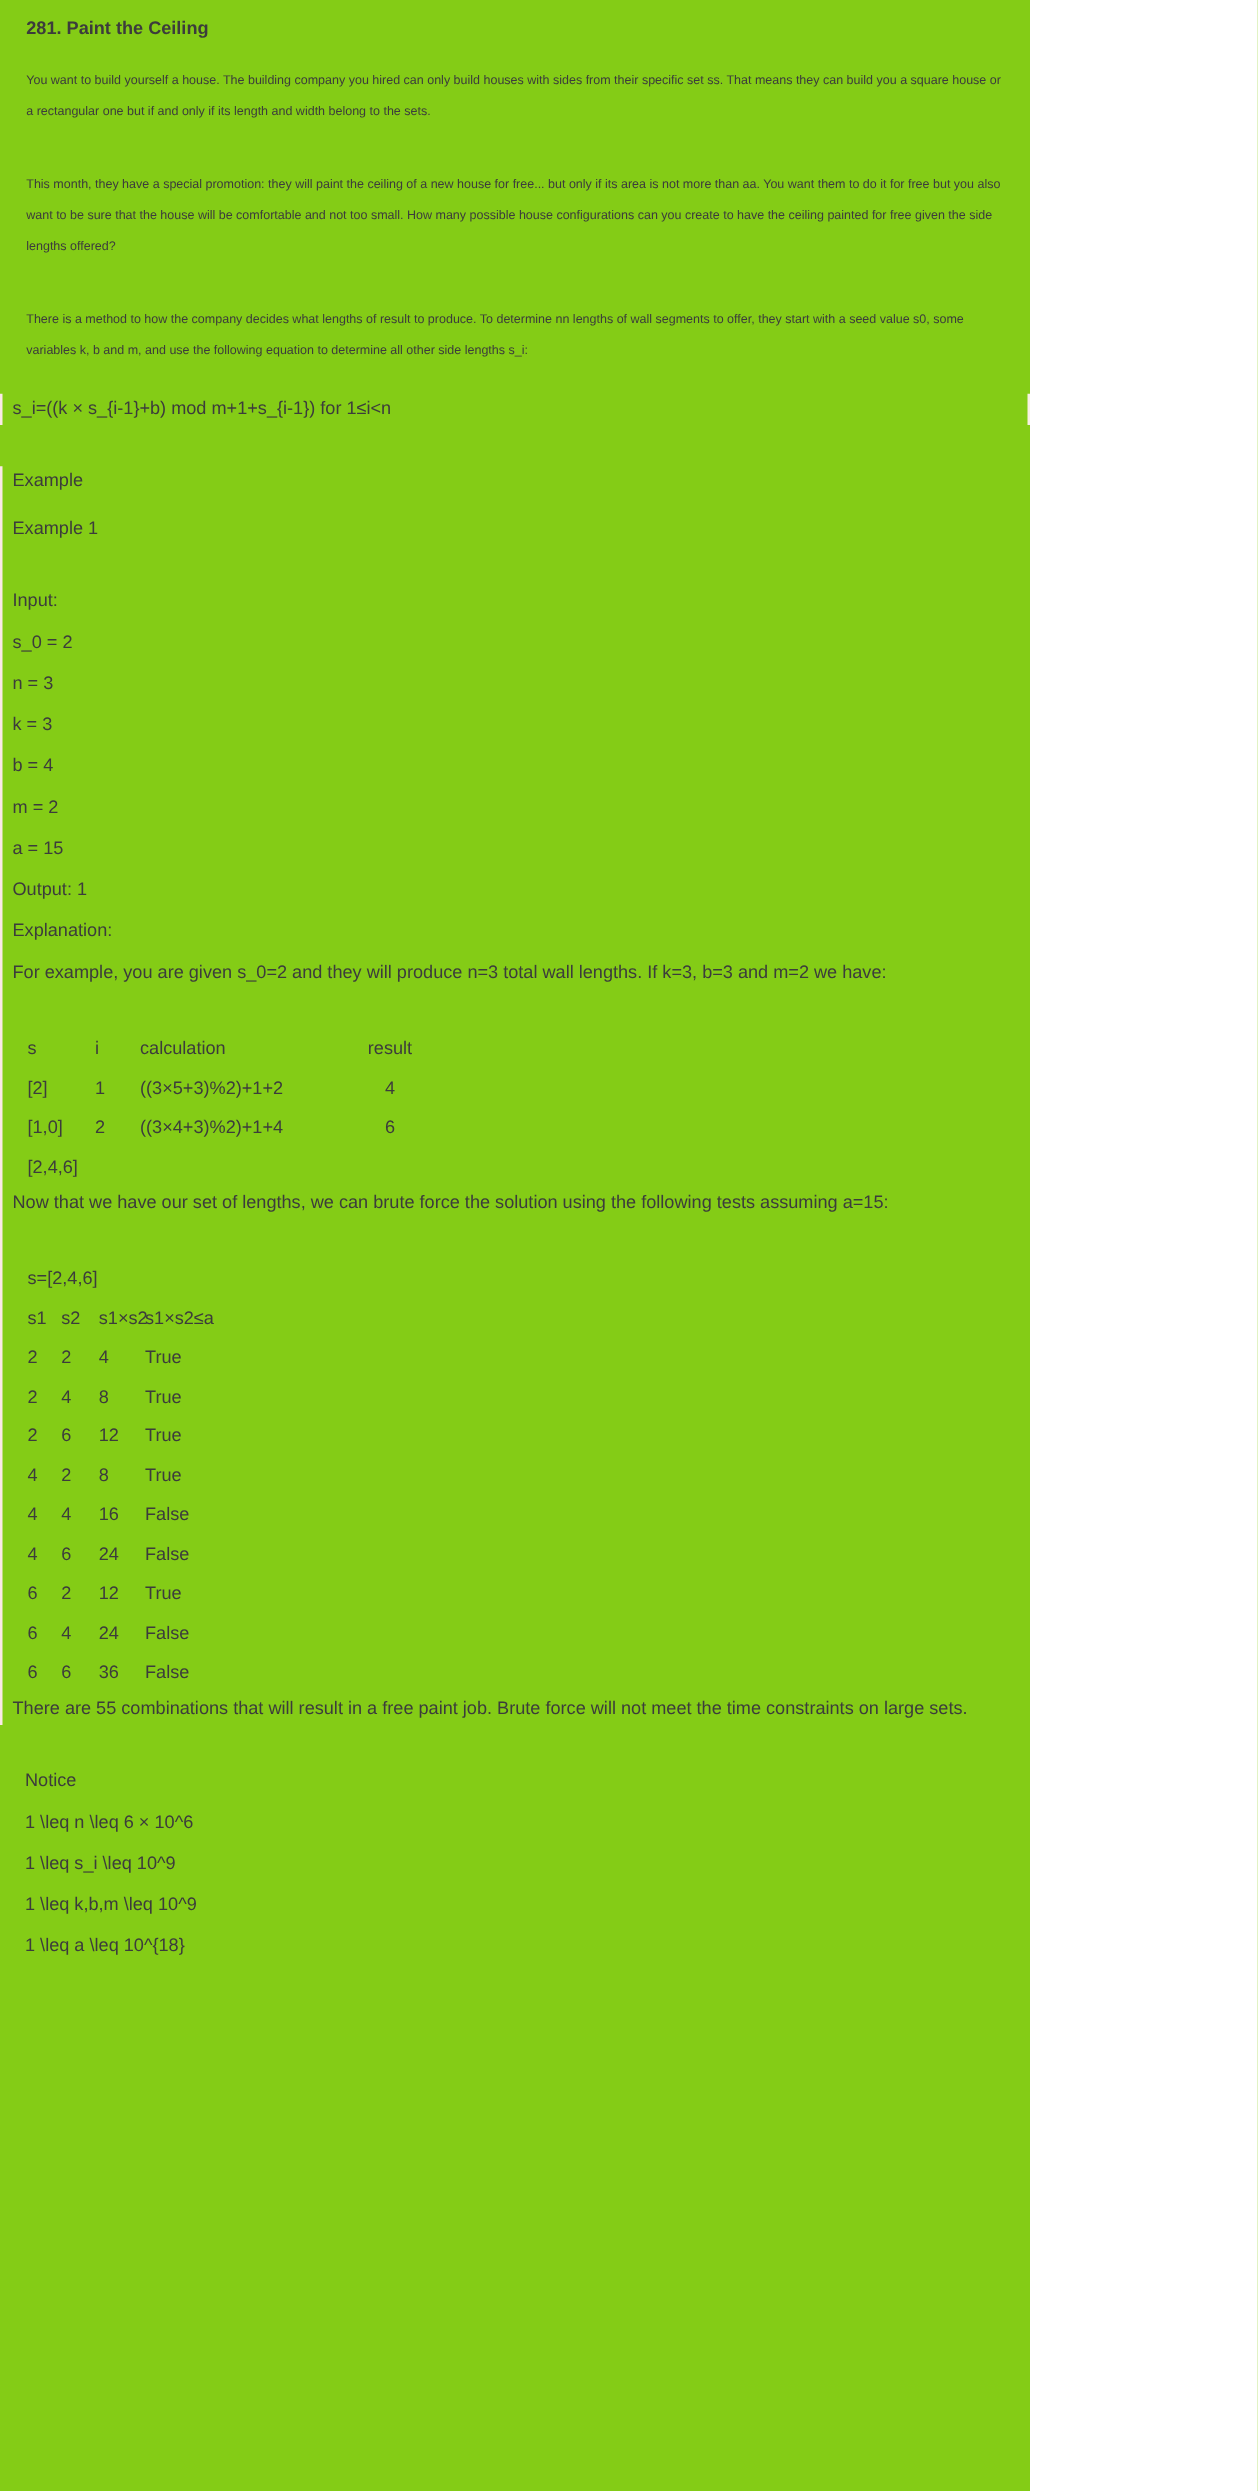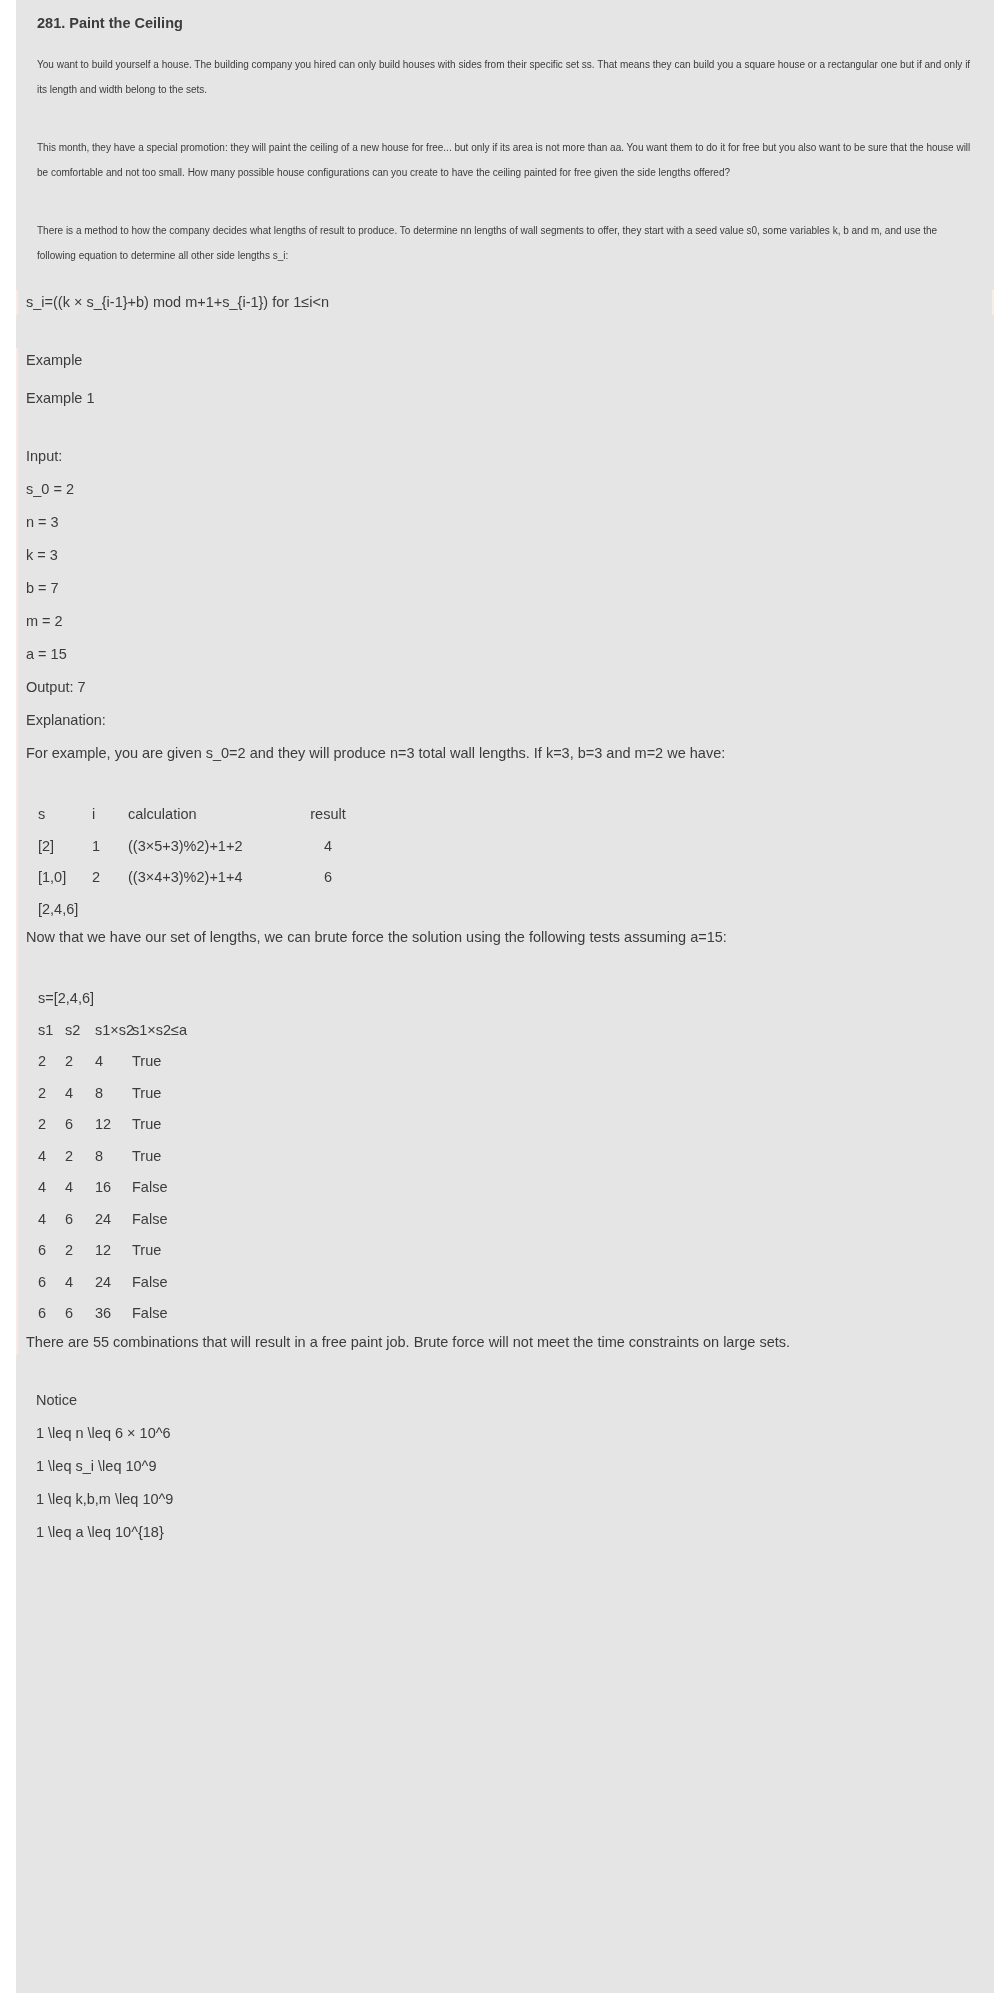--- a/index.html
+++ b/index.html
@@ -10,25 +10,24 @@
   body {
     width: 1006px;
     height: 1993px;
     font-family: "Liberation Sans", sans-serif;
     color: #3c3c3c;
     -webkit-font-smoothing: antialiased;
   }
 
   .page {
     position: relative;
-    width: 978px;
+    width: 824px;
     height: 1993px;
     overflow: hidden;
-    background: #e5e5e5;
-    margin-left: 16px;
+    background: #84cc16;
   }
 
   
   .outer {
     padding: 0 16px 0 10px;
   }
 
   .title {
     font-size: 14.5px;
     line-height: 19px;
@@ -151,28 +150,28 @@
     <div class="gap-lg"></div>
 
     <p class="qline">Input:</p>
     <div class="gap-xs"></div>
     <p class="qline">s_0 = 2</p>
     <div class="gap-xs"></div>
     <p class="qline">n = 3</p>
     <div class="gap-xs"></div>
     <p class="qline">k = 3</p>
     <div class="gap-xs"></div>
-    <p class="qline">b = 7</p>
+    <p class="qline">b = 4</p>
     <div class="gap-xs"></div>
     <p class="qline">m = 2</p>
     <div class="gap-xs"></div>
     <p class="qline">a = 15</p>
 
     <div class="gap-xs"></div>
-    <p class="qline">Output: 7</p>
+    <p class="qline">Output: 1</p>
     <div class="gap-xs"></div>
     <p class="qline">Explanation:</p>
     <div class="gap-xs"></div>
     <p class="qline">For example, you are given s_0=2 and they will produce n=3 total wall lengths. If k=3, b=3 and m=2 we have:</p>
 
     <div class="gap-lg"></div>
 
     <div class="tbl">
       <div class="trow"><span class="c calc-s">s</span><span class="c calc-i">i</span><span class="c calc-calc">calculation</span><span class="c calc-result">result</span></div>
       <div class="trow"><span class="c calc-s">[2]</span><span class="c calc-i">1</span><span class="c calc-calc">((3×5+3)%2)+1+2</span><span class="c calc-result">4</span></div>

